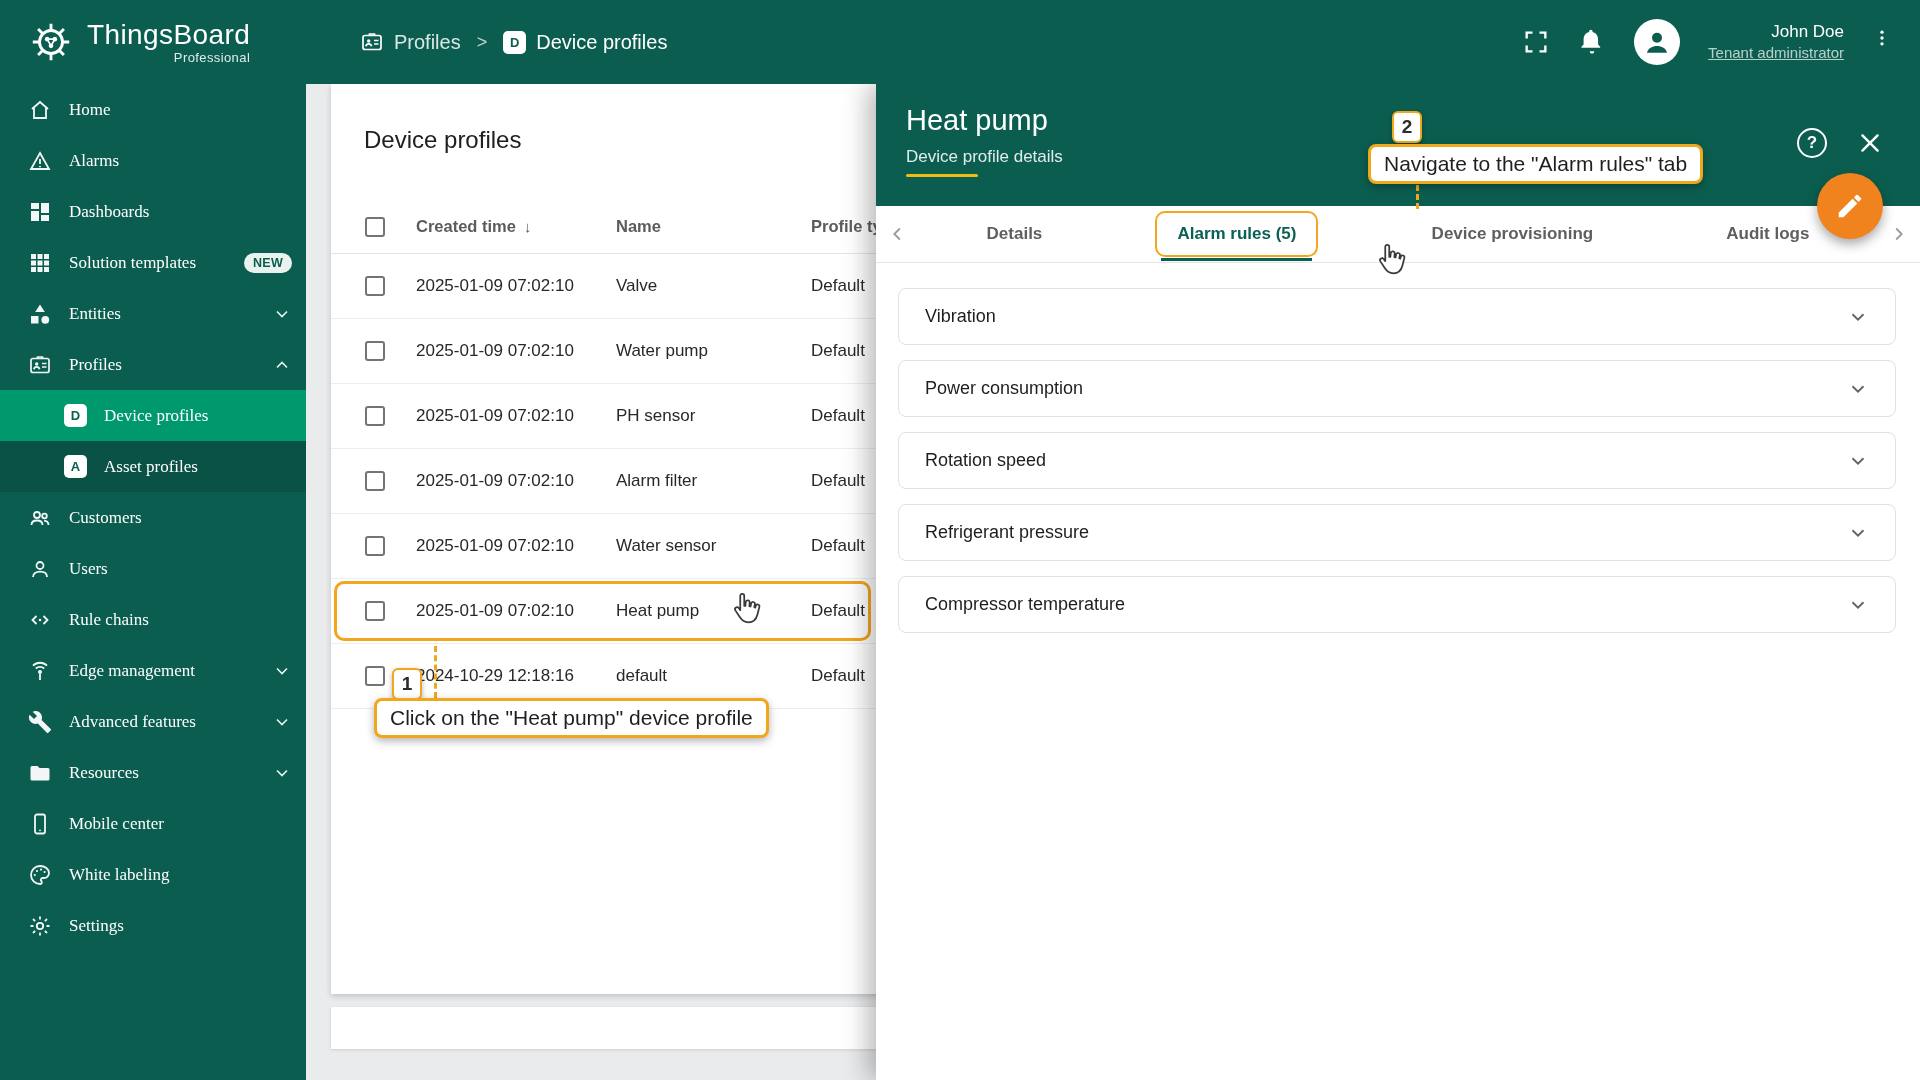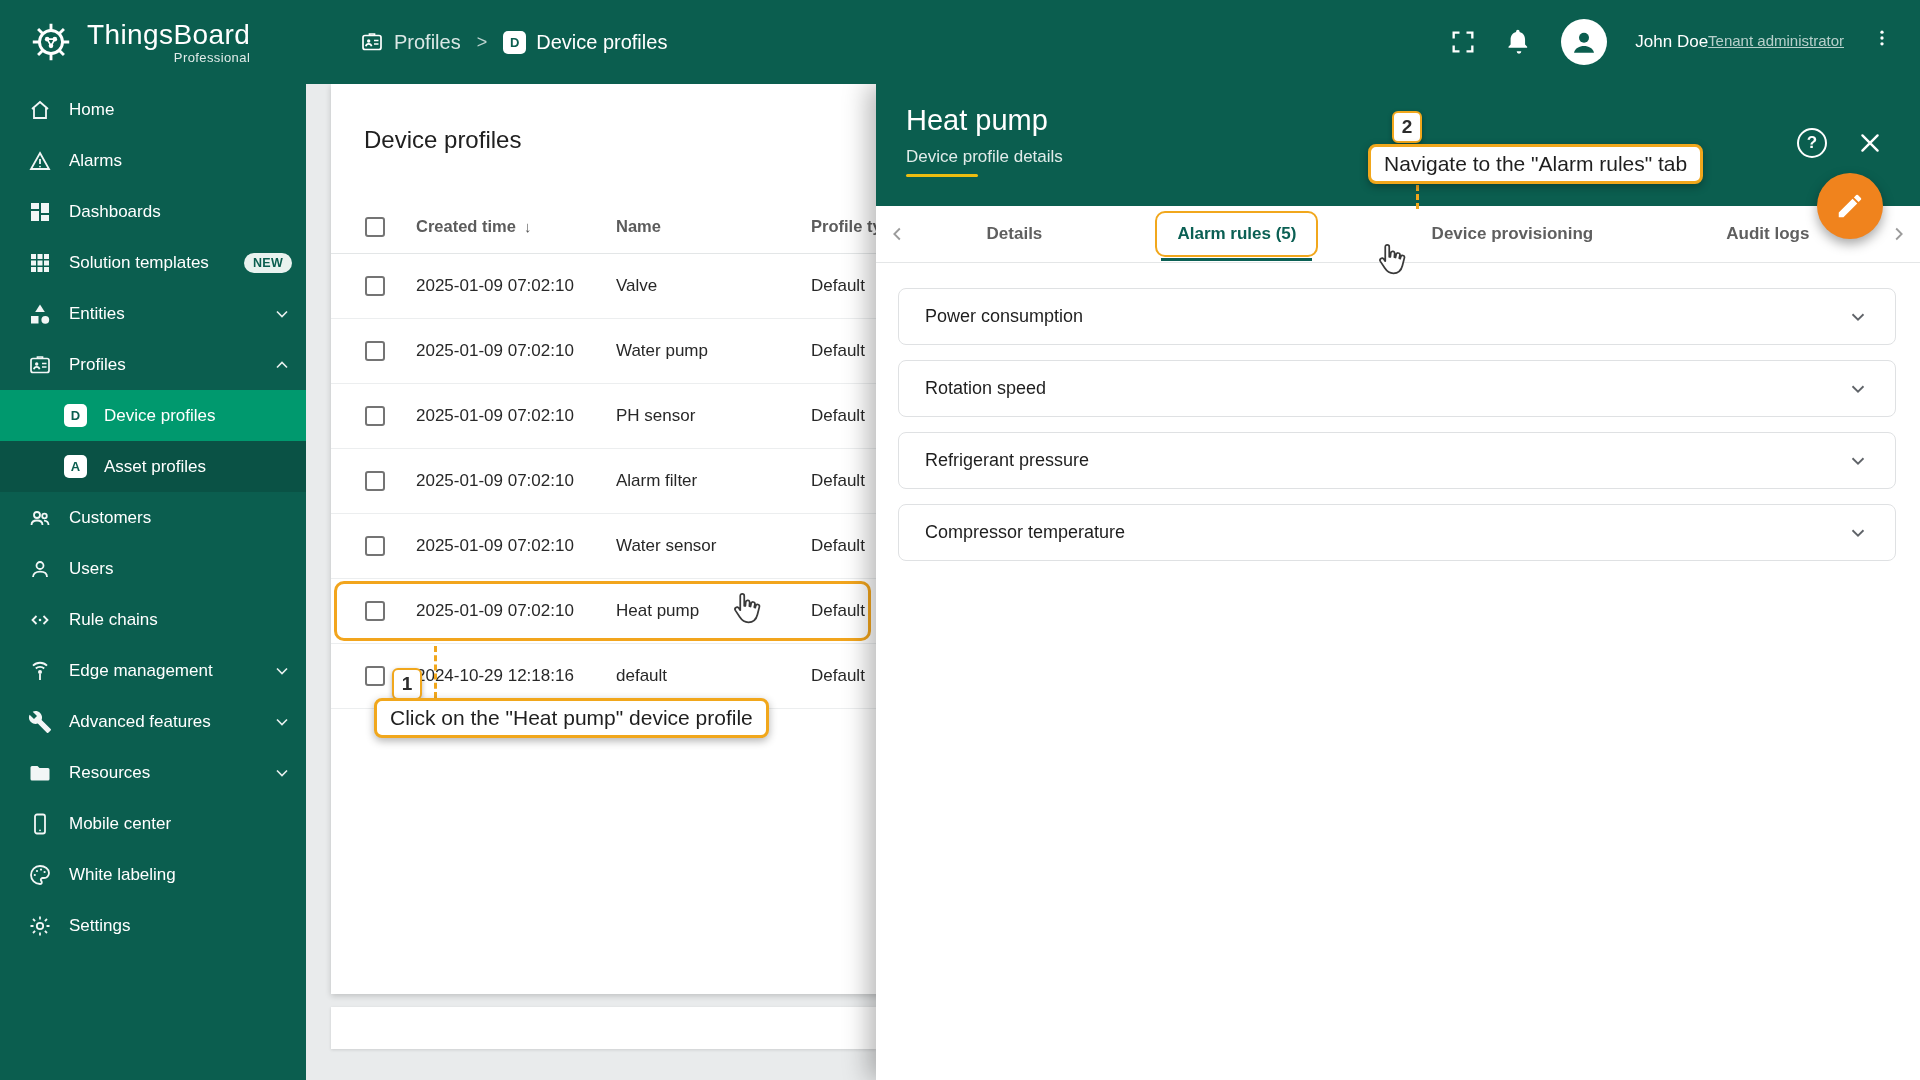--- a/index.html
+++ b/index.html
@@ -26,32 +26,32 @@
   .breadcrumb { display:flex; align-items:center; margin-left:54px; font-size:20px; gap:8px; }
   .crumb { display:flex; align-items:center; gap:10px; color:rgba(255,255,255,.85); cursor:pointer; }
   .crumb.current { color:#fff; }
   .crumb-sep { color:rgba(255,255,255,.75); font-size:18px; margin:0 8px; }
   .crumb .ic24 { width:24px; height:24px; }
 
   .header-right { margin-left:auto; display:flex; align-items:center; gap:28px; padding-right:28px; }
   .hbtn { width:28px; height:28px; cursor:pointer; color:#fff; }
   .avatar { width:46px; height:46px; border-radius:50%; background:#fff; display:flex; align-items:center; justify-content:center; cursor:pointer; }
   .avatar svg { width:30px; height:30px; }
-  .user-info { display:flex; flex-direction:row; line-height:1.3;text-align:right; }
+  .user-info { display:flex; flex-direction:column; line-height:1.3;text-align:right; }
   .user-name { font-size:17px; }
   .user-role { font-size:15px; color:rgba(255,255,255,.7);text-decoration:underline; }
   .kebab { width:20px; height:28px; cursor:pointer; }
 
   
   .sidebar { position:absolute; top:84px; left:0; bottom:0; width:306px; background:#0b5e4f; color:#fff; z-index:40; overflow:hidden; }
   .side-item { height:51px; display:flex; align-items:center; gap:17px; padding:0 14px 0 28px; font-size:17px; cursor:pointer; }
   .side-item .ic24 { flex:0 0 24px; width:24px; height:24px; opacity:.95; }
   .side-item.child { padding-left:64px; background:#0a5245; }
   .side-item.active { background:#00996e; }
-  .side-label { white-space:nowrap; }
+  .side-label { white-space:nowrap;font-family:Liberation Serif, serif; }
   .badge-new { margin-left:auto; background:#e9f2ef; color:#0b5e4f; font-size:12.5px; font-weight:700; padding:3px 9px; border-radius:10px; letter-spacing:.3px; }
   .side-chev { margin-left:auto; width:20px; height:20px; opacity:.9; }
 
   .sq-ic { width:23px; height:23px; border-radius:5px; background:#fff; display:flex; align-items:center; justify-content:center; }
   .sq-letter { color:#0b5e4f; font-size:13px; font-weight:700; line-height:1; }
 
   
   .main-card { position:absolute; left:331px; top:84px; width:1330px; height:910px; background:#fff; box-shadow:0 2px 6px rgba(0,0,0,.18); z-index:10; }
   .card-title { padding:42px 0 0 33px; font-size:24px; font-weight:500; color:#202020; }
   .thead, .trow { display:grid; grid-template-columns:85px 200px 195px 1fr; align-items:center; }
@@ -467,20 +467,28 @@
     </div>
     <span class="tab-nav">
       <svg viewBox="0 0 24 24" fill="none" stroke="currentColor" stroke-width="2">
           <path d="M10 6l6 6-6 6"></path>
         </svg>
     </span>
   </div>
 
   <div class="drawer-body">
     <div class="acc">
+      <span>Vibration</span>
+      <span class="acc-chev">
+          <svg viewBox="0 0 24 24" fill="none" stroke="currentColor" stroke-width="2">
+            <path d="M6 9l6 6 6-6"></path>
+          </svg>
+        </span>
+    </div>
+    <div class="acc">
       <span>Power consumption</span>
       <span class="acc-chev">
           <svg viewBox="0 0 24 24" fill="none" stroke="currentColor" stroke-width="2">
             <path d="M6 9l6 6 6-6"></path>
           </svg>
         </span>
     </div>
     <div class="acc">
       <span>Rotation speed</span>
       <span class="acc-chev">

